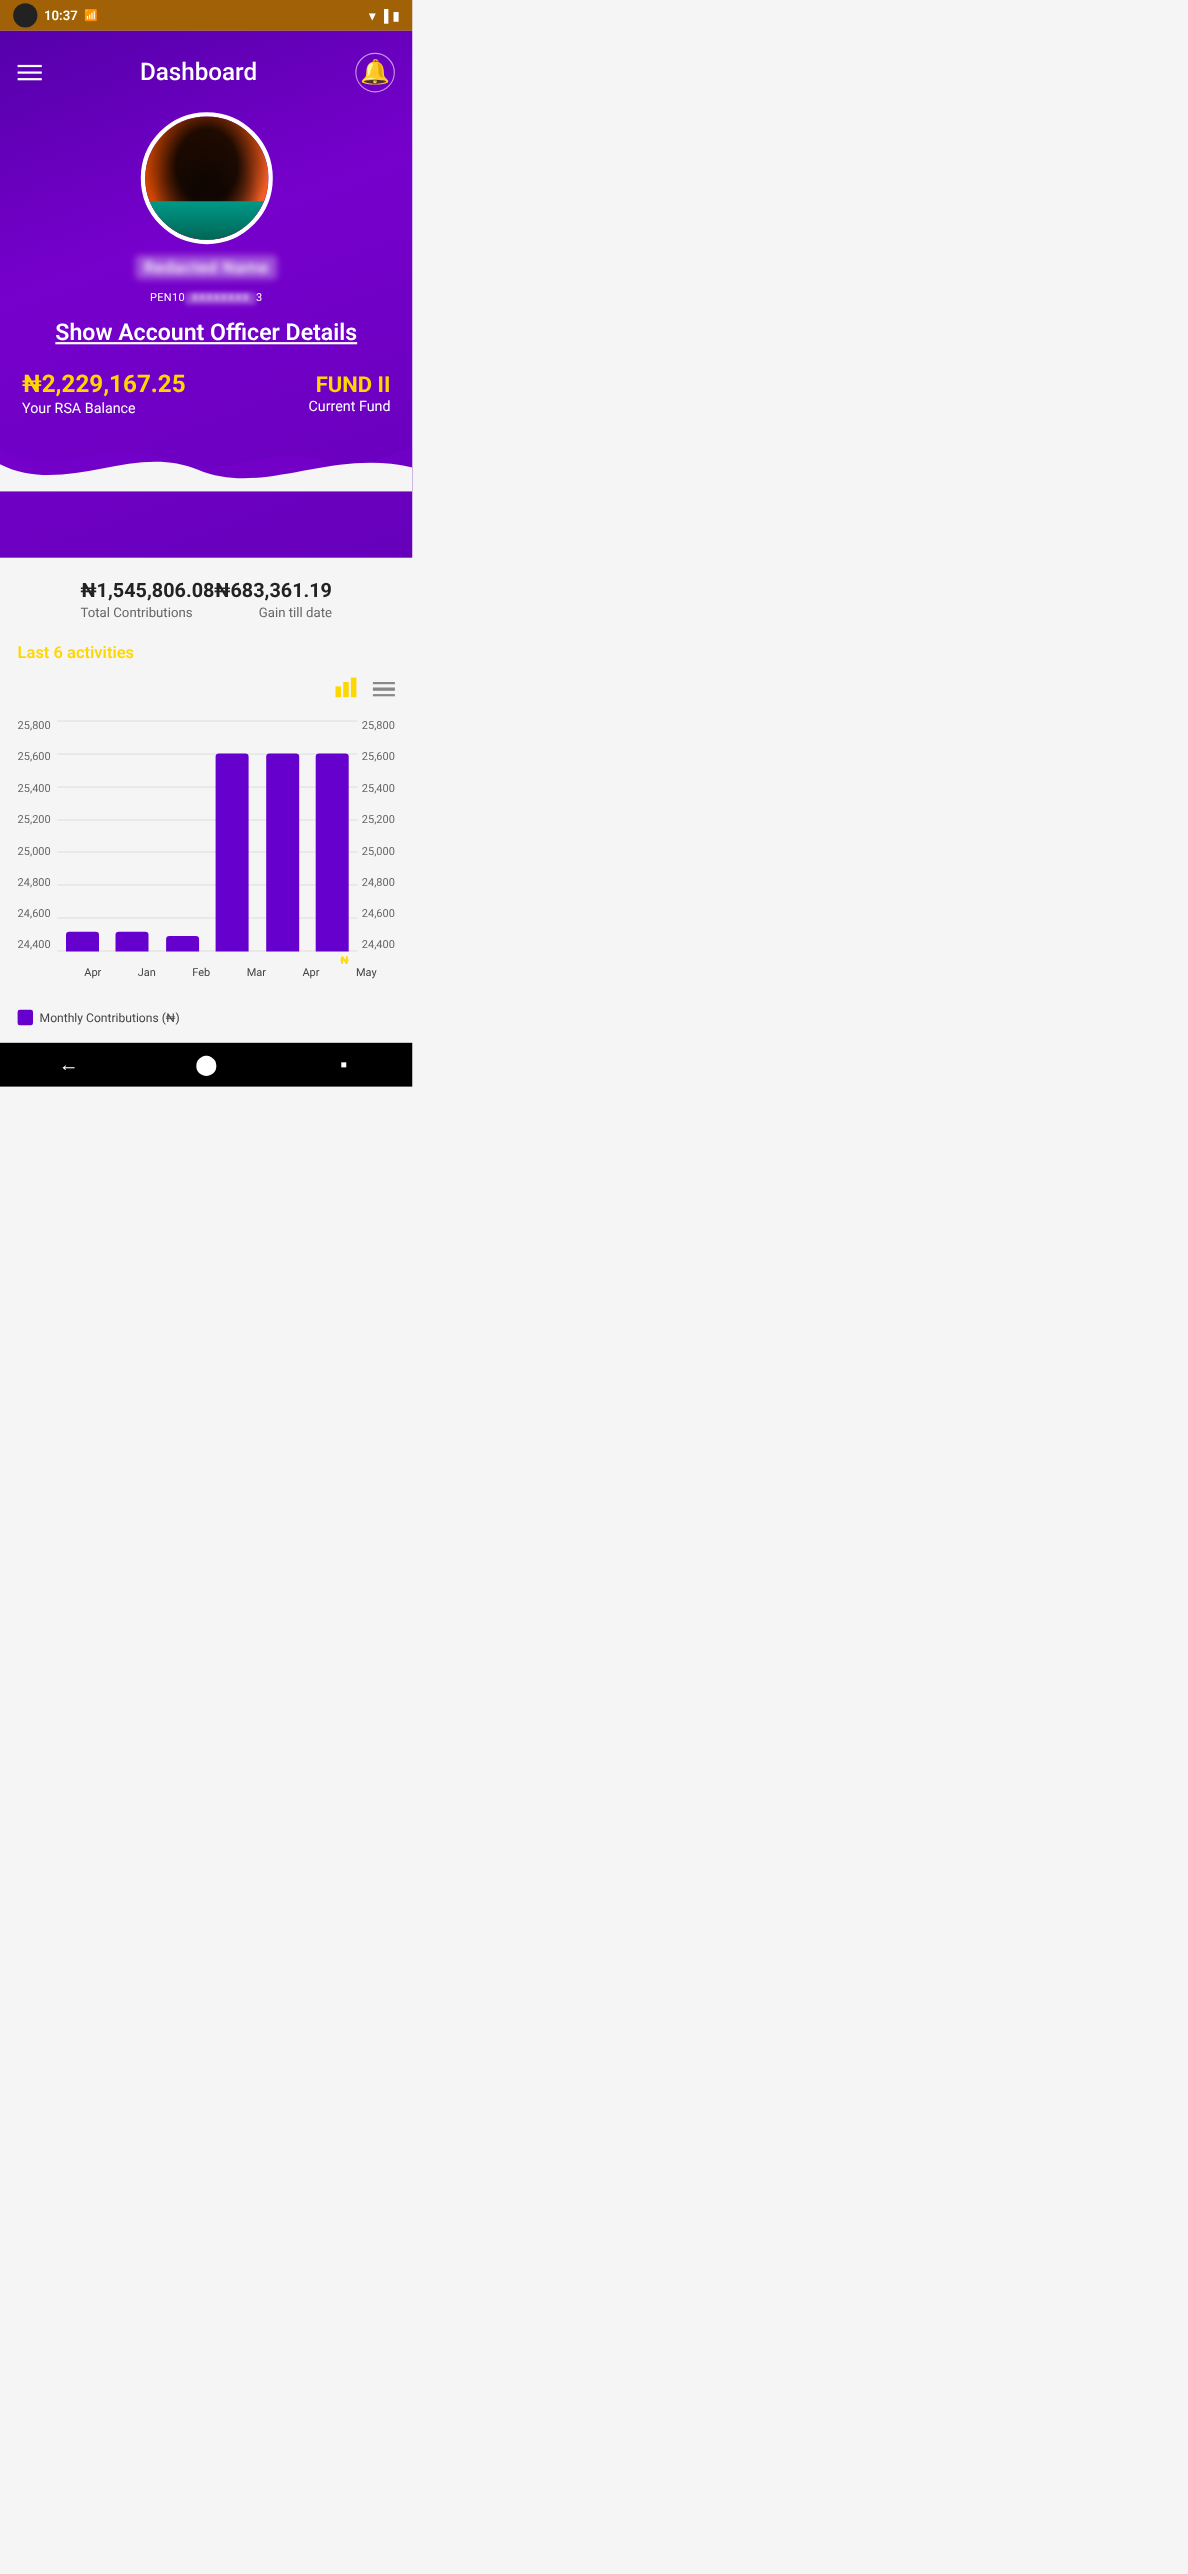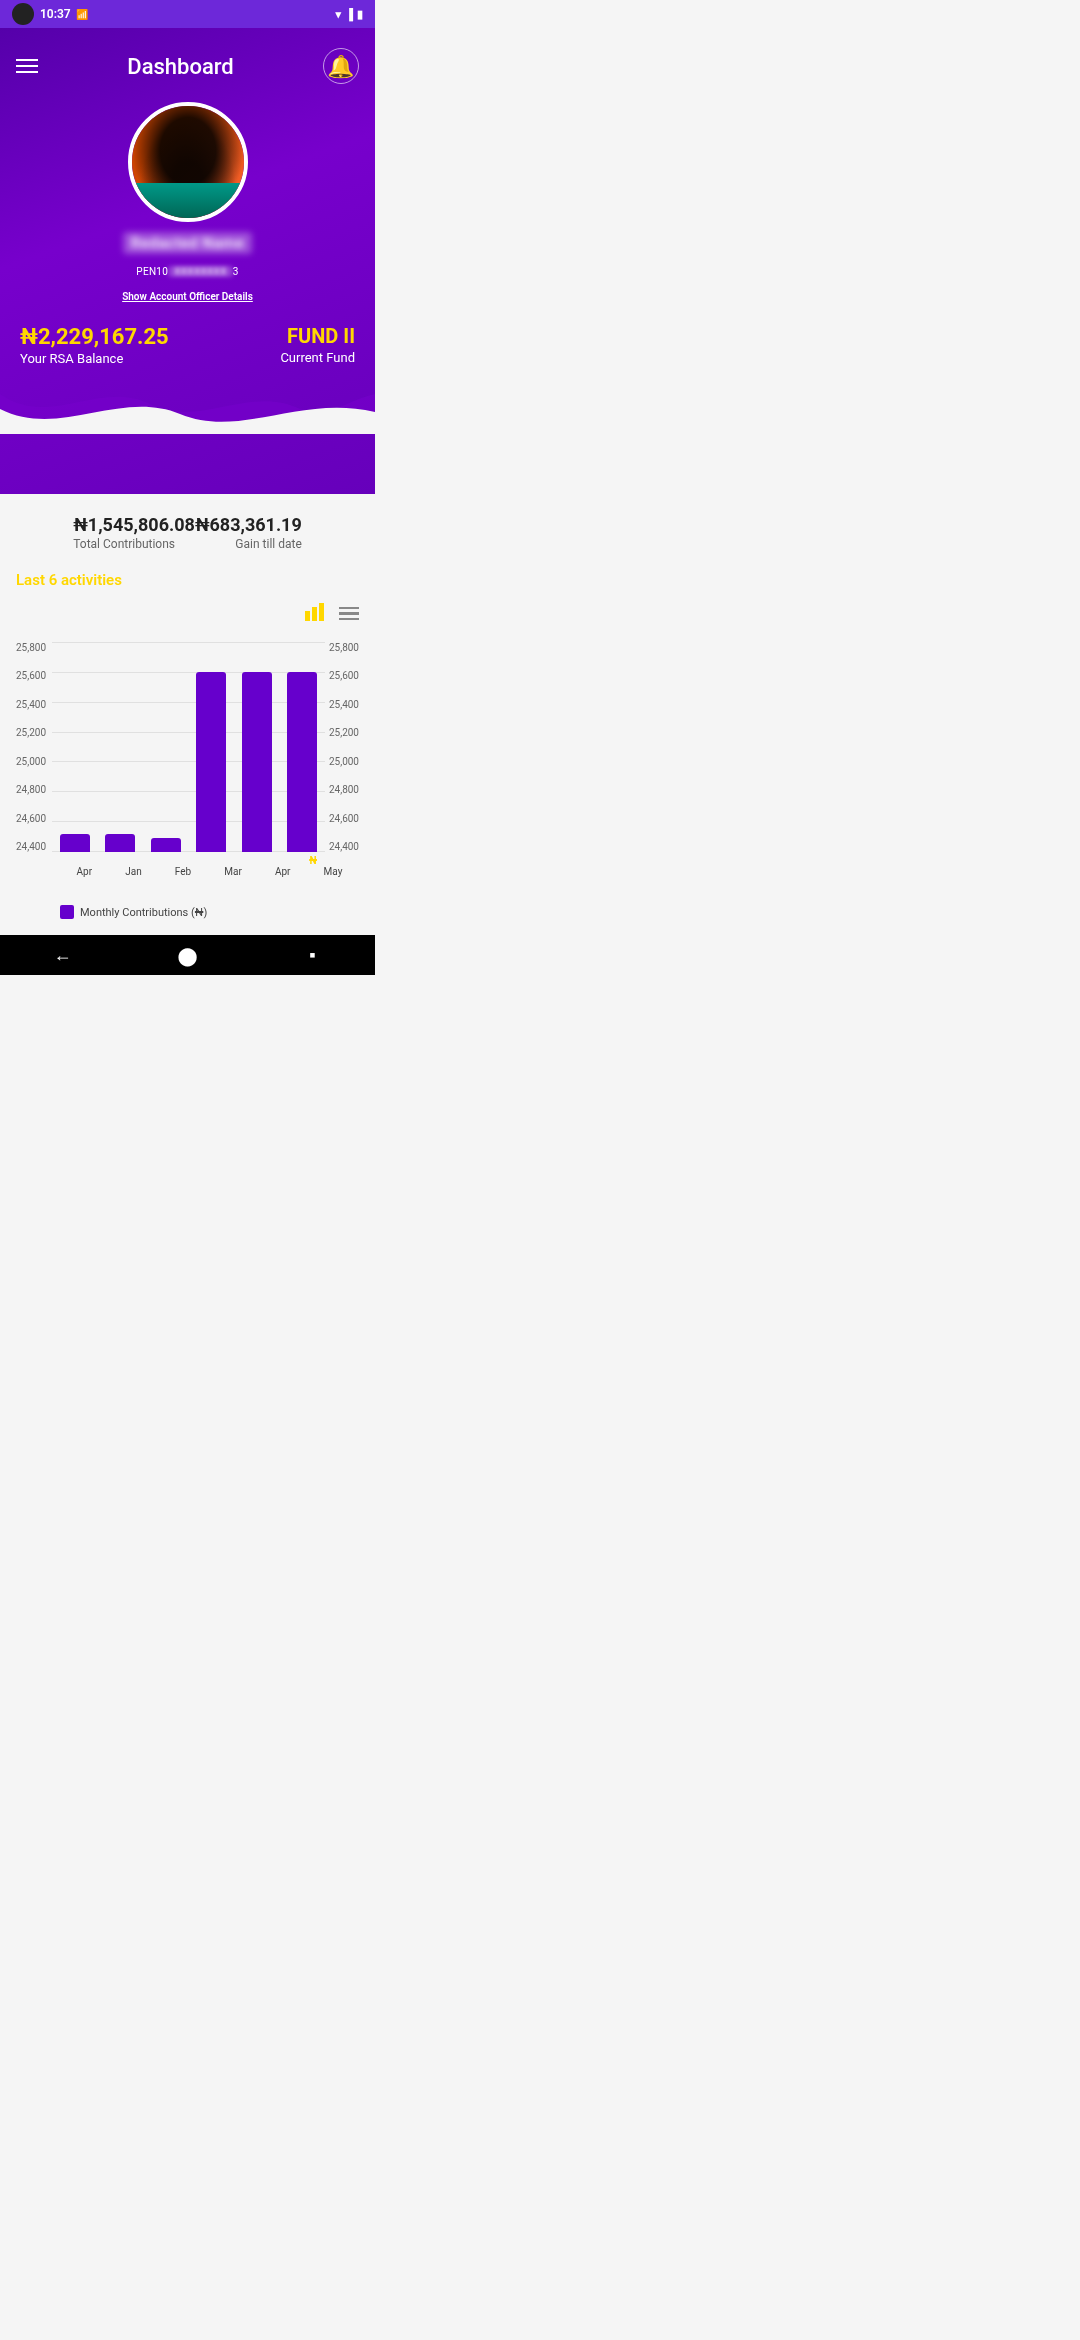--- a/index.html
+++ b/index.html
@@ -8,21 +8,21 @@
     body {
       width: 375px;
       min-height: 812px;
       font-family: 'Roboto', Arial, sans-serif;
       background: #f5f5f5;
       overflow-x: hidden;
     }
 
     
     .status-bar {
-      background: #6d28d9;
+      background: #a16207;
       height: 28px;
       display: flex;
       align-items: center;
       justify-content: space-between;
       padding: 0 12px;
       color: #fff;
       font-size: 12px;
       font-weight: 600;
     }
     .status-left { display: flex; align-items: center; gap: 6px; }
@@ -140,21 +140,21 @@
     }
     .pen-id .redacted {
       background: rgba(255,255,255,0.25);
       border-radius: 3px;
       padding: 0 6px;
       filter: blur(2px);
     }
 
     .show-officer-link {
       color: #fff;
-      font-size: 10px;
+      font-size: 21px;
       font-weight: 600;
       text-decoration: underline;
       margin-top: 14px;
       cursor: pointer;
     }
 
     
     .balance-section {
       display: flex;
       justify-content: space-between;
@@ -358,21 +358,20 @@
     }
 
     
     .chart-legend {
       display: flex;
       align-items: center;
       gap: 6px;
       margin-top: 28px;
       font-size: 11px;
       color: #444;
-      margin-left: 44px;
     }
     .legend-box {
       width: 14px;
       height: 14px;
       background: #6600cc;
       border-radius: 2px;
     }
 
     
     .bottom-nav {

